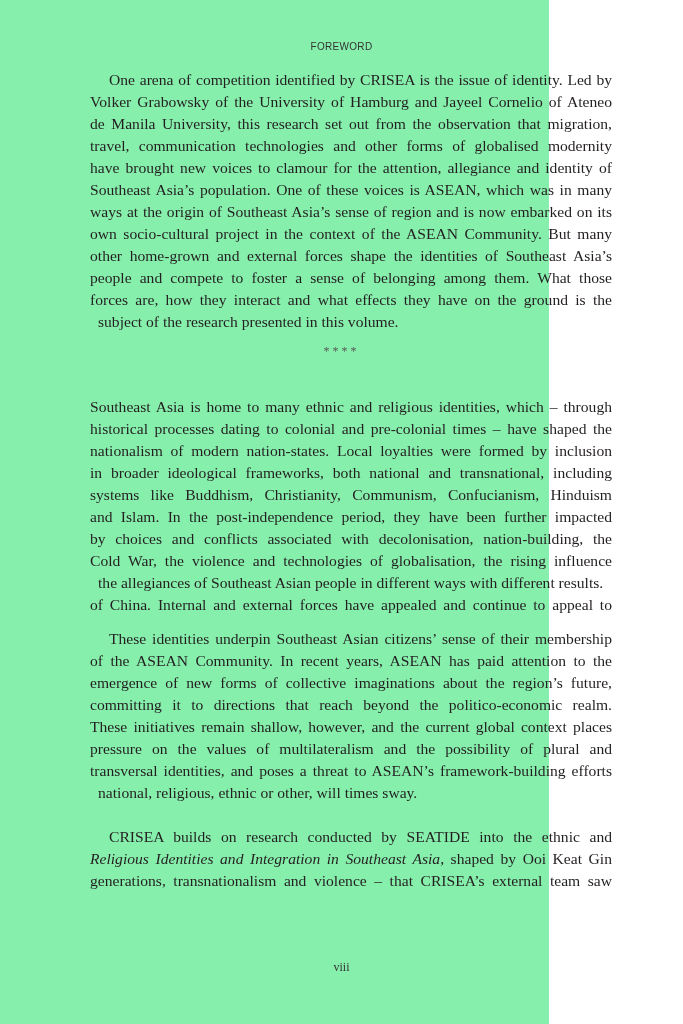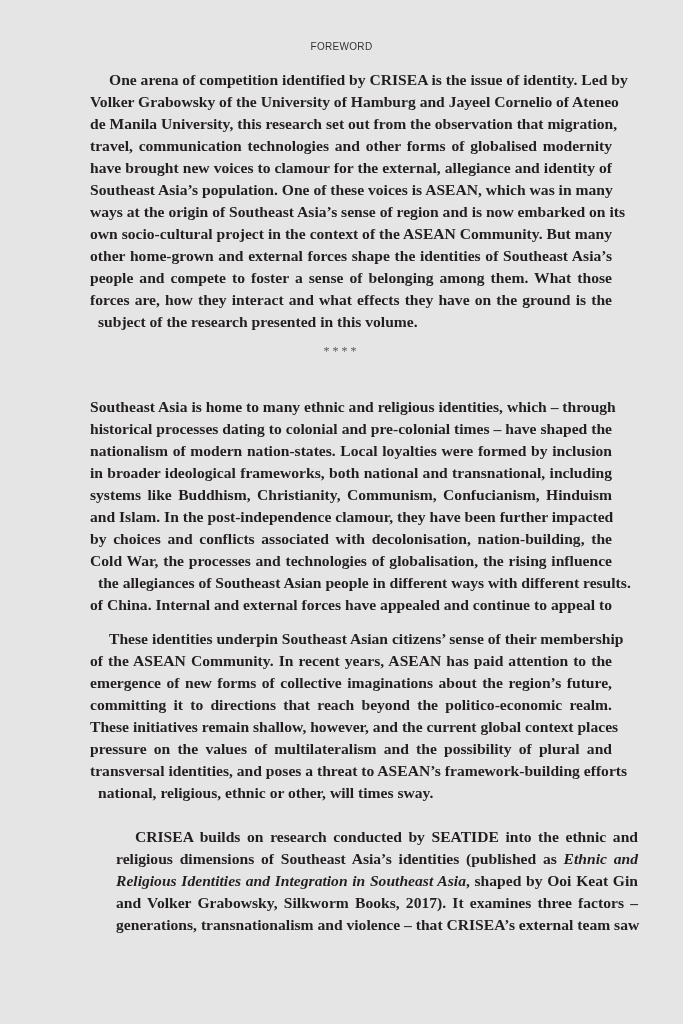--- a/index.html
+++ b/index.html
@@ -1,80 +1,79 @@
 <!DOCTYPE html>
 <html><head>
 <meta charset="utf-8">
 <style>
   html, body { margin: 0; padding: 0; background: #ffffff; }
   body { width: 683px; height: 1024px; position: relative; overflow: hidden; }
-  .page { position: absolute; left: 0; top: 0; width: 683px; height: 1024px; background: #e5e5e5; color: #231f20; }
+  .page { position: absolute; left: 0; top: 0; width: 549px; height: 1024px; background: #86efac; color: #231f20; }
   .header { position: absolute; top: 41px; left: 0; width: 683px; text-align: center;
     font-family: "Liberation Sans", "DejaVu Sans", sans-serif; font-size: 10px; letter-spacing: 0.3px; color: #333; }
   .body-text { position: absolute; left: 90px; width: 522px;
     font-family: "Liberation Serif", "DejaVu Serif", serif; font-size: 15.6px; line-height: 22px; color: #231f20; }
-  .line { display: block; height: 22px; white-space: nowrap; text-align: justify; text-align-last: justify; font-weight: bold; }
+  .line { display: block; height: 22px; white-space: nowrap; text-align: justify; text-align-last: justify; }
   .line.last { text-align-last: left; margin-left: 8px; }
   .line.indent { padding-left: 19px; }
   .sep { position: absolute; top: 344px; left: 0; width: 683px; text-align: center;
     font-family: "Liberation Serif", "DejaVu Serif", serif; font-size: 12px; letter-spacing: 3px; color: #555; }
   .folio { position: absolute; top: 960px; left: 0; width: 683px; text-align: center;
     font-family: "Liberation Serif", "DejaVu Serif", serif; font-size: 12px; color: #333; }
   em { font-style: italic; }
 </style>
 </head>
 <body>
 
 <div class="page">
 
   <div class="header">FOREWORD</div>
 
   <div class="body-text" style="top:69px;">
     <span class="line indent">One arena of competition identified by CRISEA is the issue of identity. Led by</span>
     <span class="line">Volker Grabowsky of the University of Hamburg and Jayeel Cornelio of Ateneo</span>
     <span class="line">de Manila University, this research set out from the observation that migration,</span>
     <span class="line">travel, communication technologies and other forms of globalised modernity</span>
-    <span class="line">have brought new voices to clamour for the external, allegiance and identity of</span>
+    <span class="line">have brought new voices to clamour for the attention, allegiance and identity of</span>
     <span class="line">Southeast Asia’s population. One of these voices is ASEAN, which was in many</span>
     <span class="line">ways at the origin of Southeast Asia’s sense of region and is now embarked on its</span>
     <span class="line">own socio-cultural project in the context of the ASEAN Community. But many</span>
     <span class="line">other home-grown and external forces shape the identities of Southeast Asia’s</span>
     <span class="line">people and compete to foster a sense of belonging among them. What those</span>
     <span class="line">forces are, how they interact and what effects they have on the ground is the</span>
     <span class="line last">subject of the research presented in this volume.</span>
   </div>
 
   <div class="sep">****</div>
 
   <div class="body-text" style="top:396px;">
     <span class="line">Southeast Asia is home to many ethnic and religious identities, which – through</span>
     <span class="line">historical processes dating to colonial and pre-colonial times – have shaped the</span>
     <span class="line">nationalism of modern nation-states. Local loyalties were formed by inclusion</span>
     <span class="line">in broader ideological frameworks, both national and transnational, including</span>
     <span class="line">systems like Buddhism, Christianity, Communism, Confucianism, Hinduism</span>
-    <span class="line">and Islam. In the post-independence clamour, they have been further impacted</span>
+    <span class="line">and Islam. In the post-independence period, they have been further impacted</span>
     <span class="line">by choices and conflicts associated with decolonisation, nation-building, the</span>
-    <span class="line">Cold War, the processes and technologies of globalisation, the rising influence</span>
+    <span class="line">Cold War, the violence and technologies of globalisation, the rising influence</span>
     <span class="line last">the allegiances of Southeast Asian people in different ways with different results.</span>
     <span class="line">of China. Internal and external forces have appealed and continue to appeal to</span>
   </div>
 
   <div class="body-text" style="top:628px;">
     <span class="line indent">These identities underpin Southeast Asian citizens’ sense of their membership</span>
     <span class="line">of the ASEAN Community. In recent years, ASEAN has paid attention to the</span>
     <span class="line">emergence of new forms of collective imaginations about the region’s future,</span>
     <span class="line">committing it to directions that reach beyond the politico-economic realm.</span>
     <span class="line">These initiatives remain shallow, however, and the current global context places</span>
     <span class="line">pressure on the values of multilateralism and the possibility of plural and</span>
     <span class="line">transversal identities, and poses a threat to ASEAN’s framework-building efforts</span>
     <span class="line last">national, religious, ethnic or other, will times sway.</span>
   </div>
 
-  <div class="body-text" style="top:826px;margin-left:26px;">
+  <div class="body-text" style="top:826px;">
     <span class="line indent">CRISEA builds on research conducted by SEATIDE into the ethnic and</span>
-    <span class="line"><span>religious dimensions of Southeast Asia’s identities (published as </span><em>Ethnic and</em></span>
     <span class="line"><em>Religious Identities and Integration in Southeast Asia</em><span>, shaped by Ooi Keat Gin</span></span>
-    <span class="line">and Volker Grabowsky, Silkworm Books, 2017). It examines three factors –</span>
     <span class="line">generations, transnationalism and violence – that CRISEA’s external team saw</span>
   </div>
 
+  <div class="folio">viii</div>
 
 </div>
 
 </body></html>

